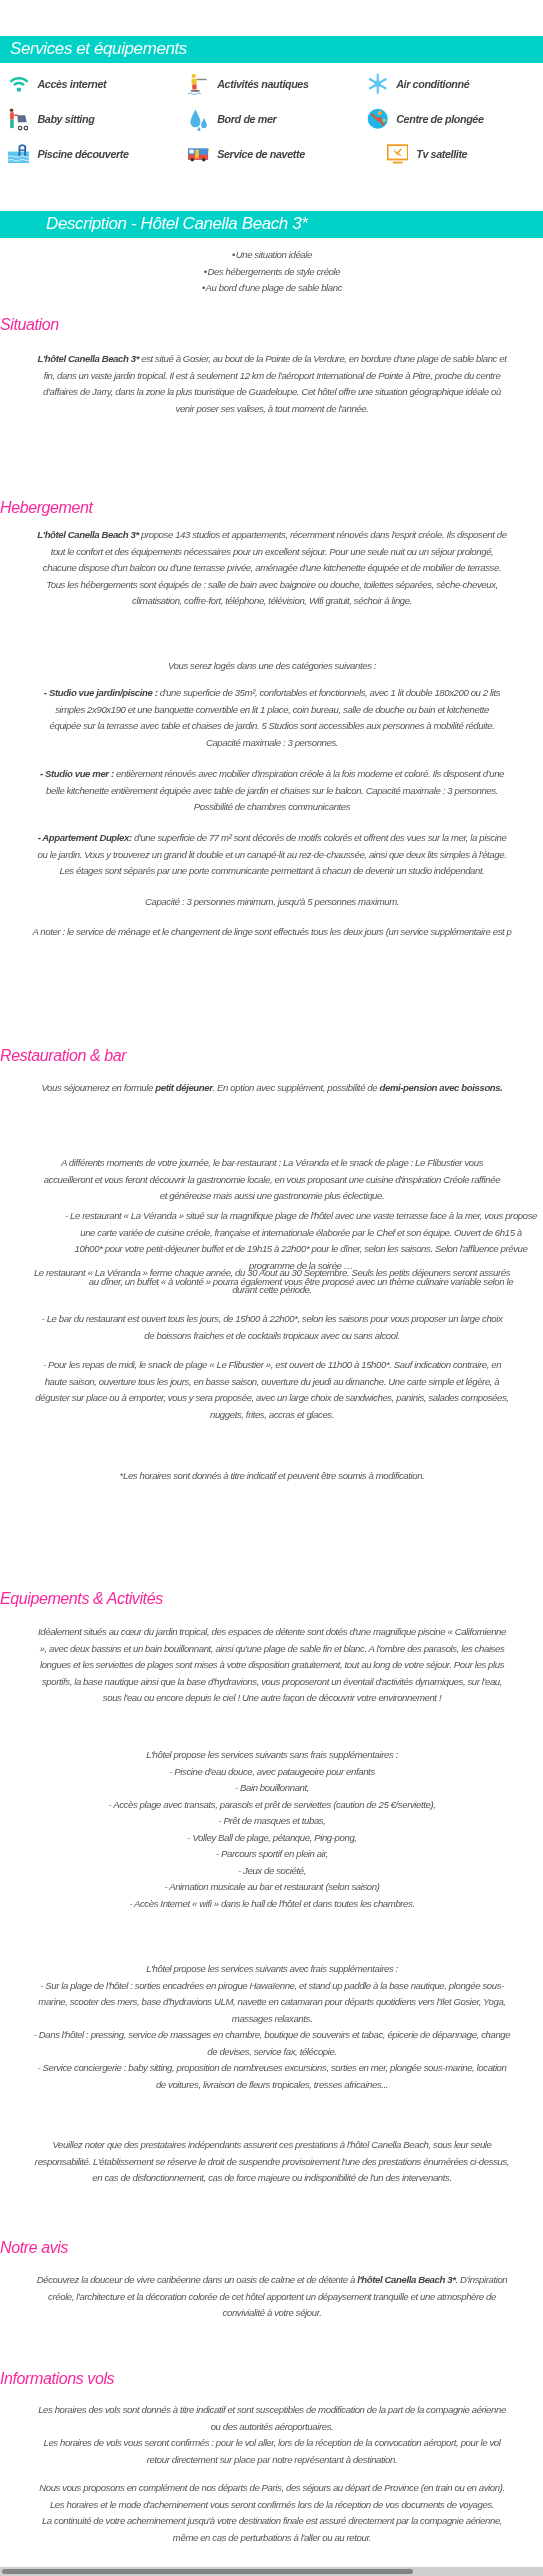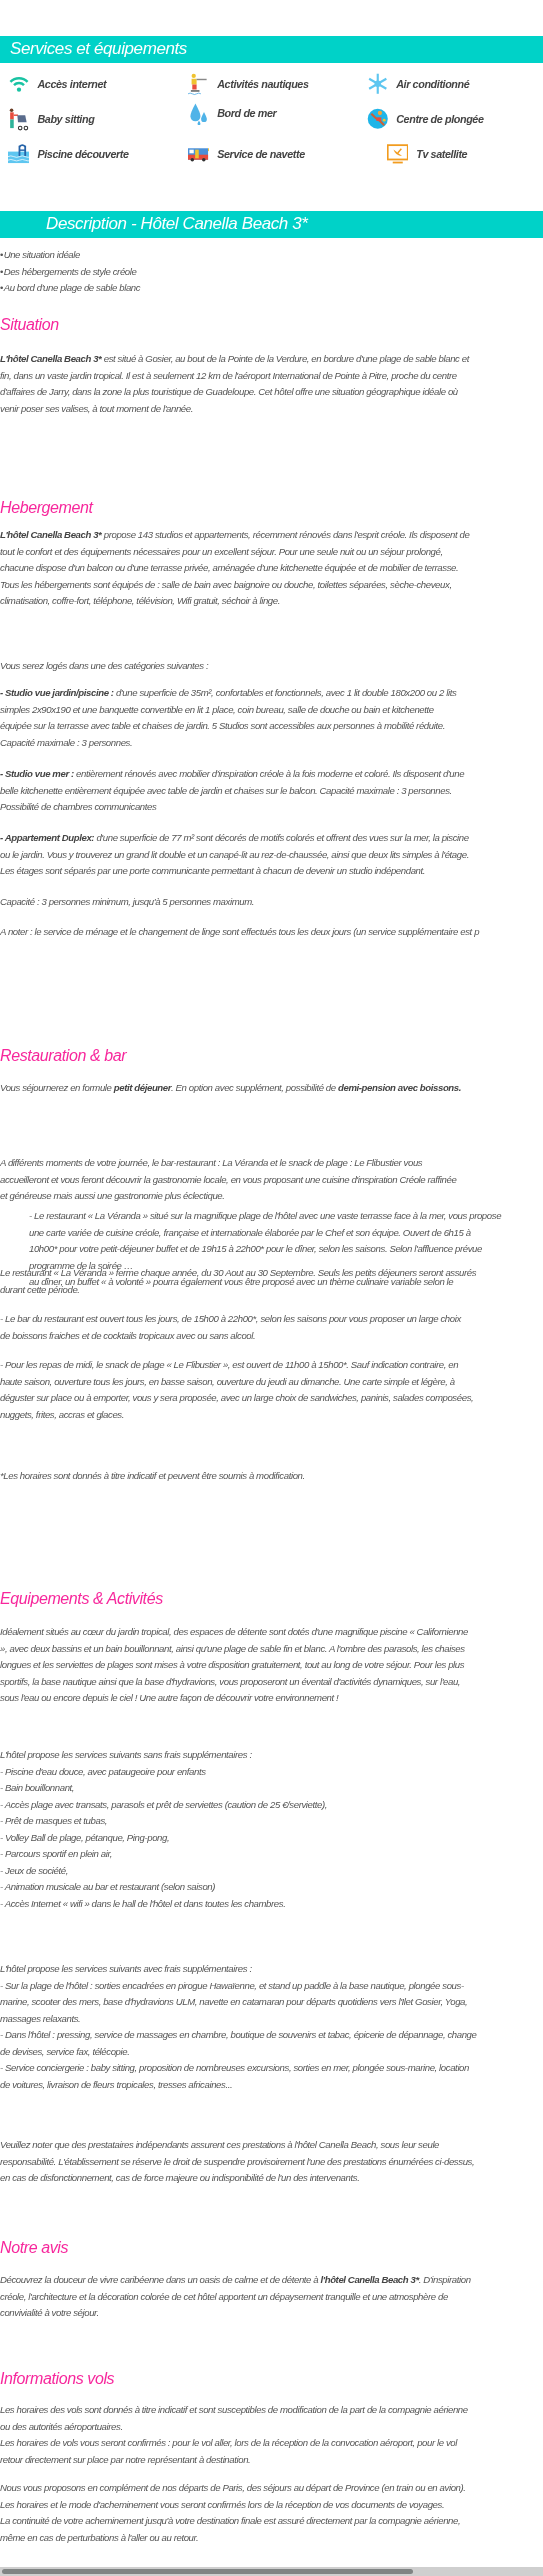--- a/index.html
+++ b/index.html
@@ -17,21 +17,21 @@
   .svc-grid { position:absolute; left:0; top:72px; width:544px; }
   .svc {
     position:absolute; height:24.4px; display:flex; align-items:center;
     font-style:italic; font-weight:bold; font-size:10.8px; color:#444; letter-spacing:-0.4px;
     white-space:nowrap;
     justify-content:center;
   }
   .svc .ic { width:23px; height:23px; margin-right:7.2px; display:flex; align-items:center; justify-content:center; }
   .text {
     position:absolute; left:0; width:544px; font-style:italic; font-size:9.6px;
-    line-height:16.5px; color:#555; letter-spacing:-0.4px; white-space:nowrap;
+    line-height:16.5px; color:#555; letter-spacing:-0.4px; white-space:nowrap;text-align:center;
   }
   .text b { color:#444; }
   .h2 {
     position:absolute; left:0; font-style:italic; color:#f7279c; font-size:16px;
     letter-spacing:-0.4px; white-space:nowrap; font-family:"Liberation Sans", sans-serif;
   }
   .bullet::before { content:"\2022"; color:#555; font-style:normal; margin-right:0.7px; }
   .scrollbar {
     position:absolute; left:0; top:2567px; width:544px; height:9.3px; background:#cfcfcf;
   }
@@ -92,21 +92,21 @@
             <rect x="3" y="6" width="5" height="10" fill="#e84c3d"></rect>
             <rect x="3" y="16" width="5" height="12" fill="#2fb39a"></rect>
             <rect x="8" y="9" width="6" height="2" fill="#e84c3d"></rect>
             <path d="M13 10 L24 10 L26 20 L14 20 Z" fill="#5a6c8c"></path>
             <circle cx="17" cy="28" r="2.5" fill="none" stroke="#333" stroke-width="1.5"></circle>
             <circle cx="25" cy="28" r="2.5" fill="none" stroke="#333" stroke-width="1.5"></circle>
           </svg>
       </span>
       <span>Baby sitting</span>
     </div>
-    <div class="svc" style="left:187px; top:29px;">
+    <div class="svc" style="left:187px; top:35px;">
       <span class="ic">
         <svg width="20" height="23" viewBox="0 0 28 32">
             <path d="M9 2 C4 12 2 16 2 20 A7 7 0 0 0 16 20 C16 16 14 12 9 2Z" fill="#4fb3e8"></path>
             <path d="M21 14 C18 20 17 22 17 24 A4 4 0 0 0 25 24 C25 22 24 20 21 14Z" fill="#4fb3e8"></path>
             <path d="M14 26 C12 29 12 30 12 30.5 A2 2 0 0 0 16 30.5 C16 30 16 29 14 26Z" fill="#4fb3e8"></path>
           </svg>
       </span>
       <span>Bord de mer</span>
     </div>
     <div class="svc" style="left:366px; top:35px;">

